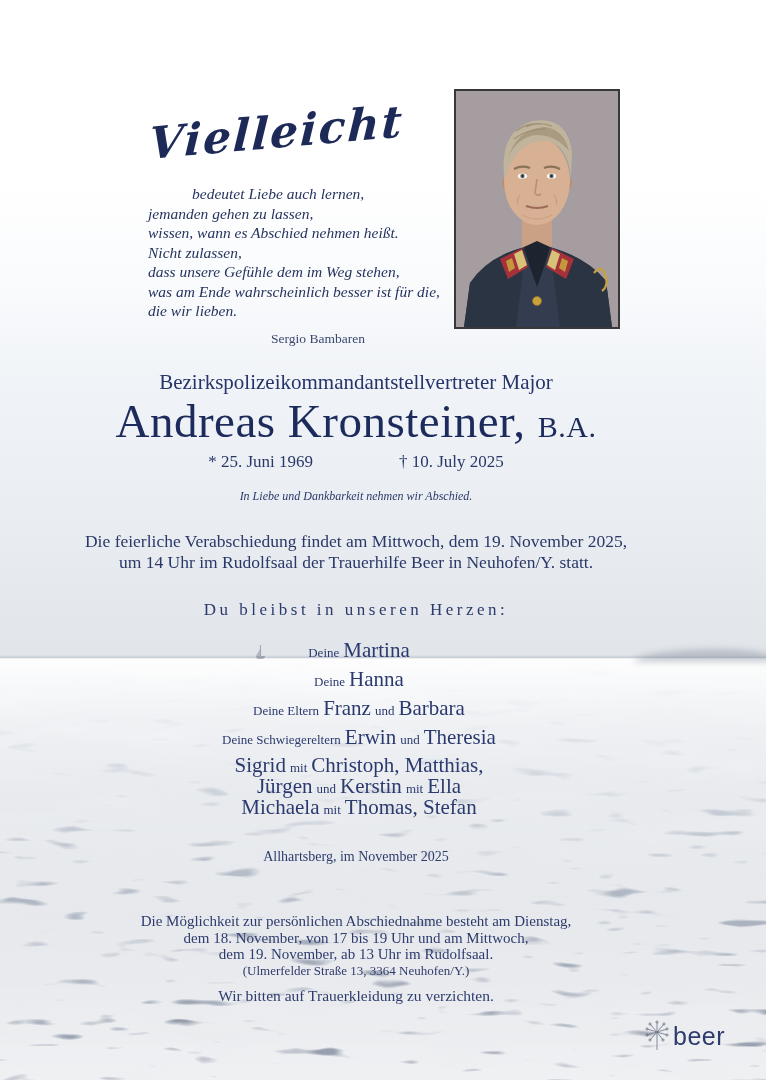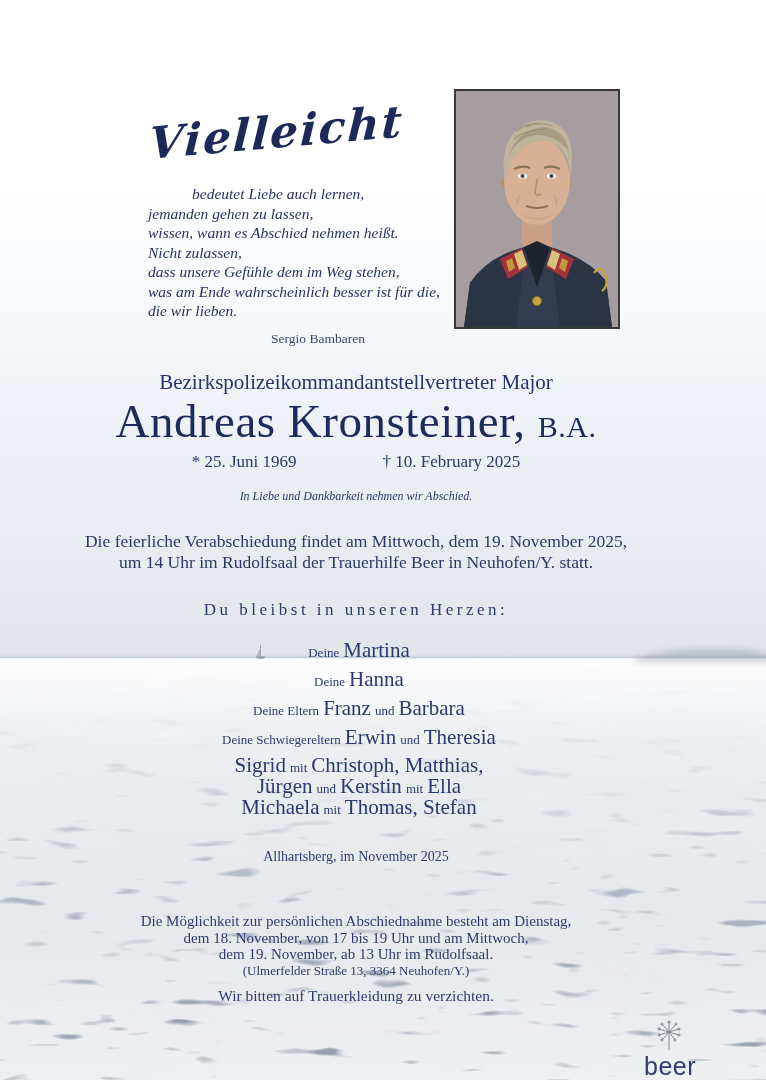--- a/index.html
+++ b/index.html
@@ -68,21 +68,21 @@
   .family-line:nth-child(n+5){margin-bottom:0;line-height:19px;}
   .seg-small{font-size:13px;}
   .seg-large{font-size:21px;}
   
   .dateline{top:849px;font-size:14px;color:#2e3c6d;}
   .viewing{top:913px;color:#2e3c6d;}
   .viewing .line{font-size:15px;line-height:16.5px;}
   .viewing .line:last-child{font-size:13px;line-height:15px;}
   .dress{top:987px;font-size:15.5px;color:#2e3c6d;}
   
-  .logo{position:absolute;left:644px;top:1020px;z-index:2;display:flex;align-items:center;flex-direction:column;}
+  .logo{position:absolute;left:644px;top:1020px;z-index:2;display:flex;align-items:center;}
   .logo .dandelion{width:28px;height:32px;margin-right:1px;opacity:.8;}
   .logo-text{font-family:"Liberation Sans","DejaVu Sans",sans-serif;font-size:25px;color:#2f3b6d;letter-spacing:0.5px;}
 </style>
 </head>
 <body>
 
 <div class="card">
 
   <div class="bg">
     <div class="sky"></div>
@@ -181,21 +181,21 @@
       <path d="M70,115 Q81,119 92,115" fill="none" stroke="#9c6b58" stroke-width="2"></path>
       <path d="M64,104 Q60,110 62,114 M98,104 Q102,110 100,114" fill="none" stroke="#c49a7d" stroke-width="1.2" opacity="0.8"></path>
 
       <path d="M66,124 Q81,132 96,124" fill="none" stroke="#c49a7d" stroke-width="1.4" opacity="0.6"></path>
     </svg>
   </div>
 
   <div class="center pre-title">Bezirkspolizeikommandantstellvertreter Major</div>
   <div class="center name-line"><span>Andreas Kronsteiner,</span> <span class="name-suffix">B.A.</span></div>
   <div class="center dates">
-    <span class="birth">* 25. Juni 1969</span><span class="death">† 10. February 2025</span>
+    <span class="birth">* 25. Juni 1969</span><span class="death">† 10. July 2025</span>
   </div>
 
   <div class="center intro">In Liebe und Dankbarkeit nehmen wir Abschied.</div>
   <div class="center ceremony">
       <div class="line">Die feierliche Verabschiedung findet am Mittwoch, dem 19. November 2025,</div>
       <div class="line">um 14 Uhr im Rudolfsaal der Trauerhilfe Beer in Neuhofen/Y. statt.</div>
     </div>
   <div class="center hearts">Du bleibst in unseren Herzen:</div>
 
   <div class="center family">

